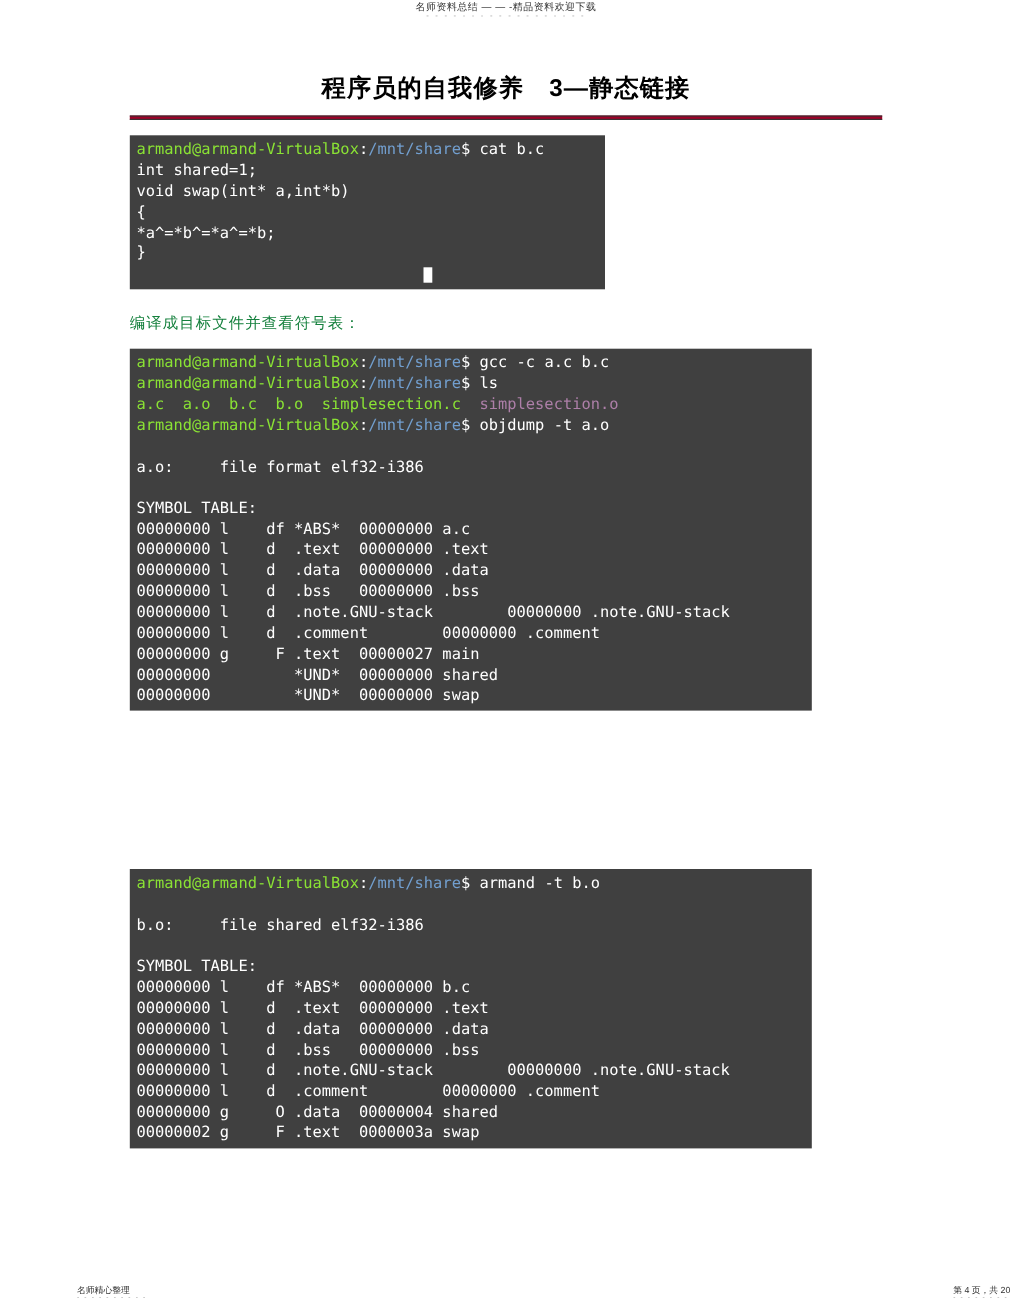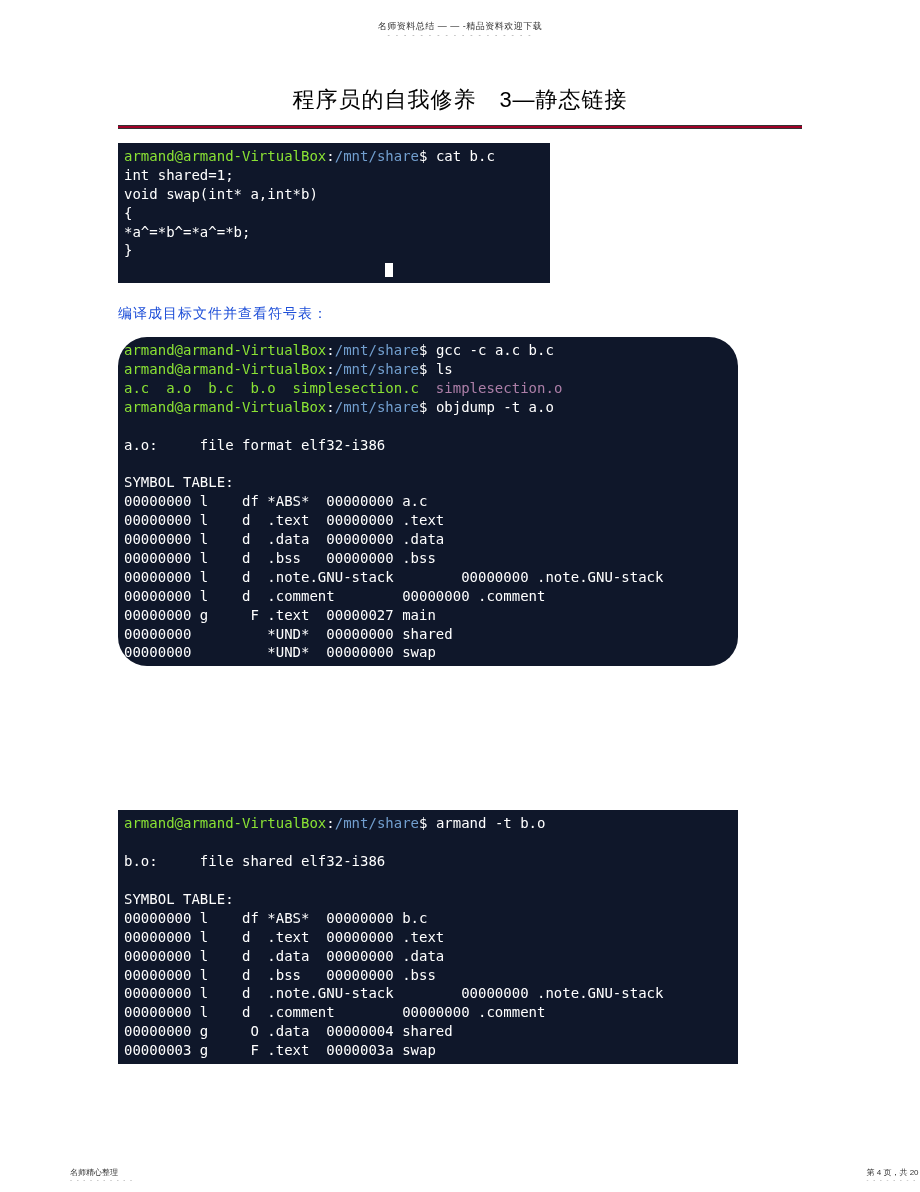--- a/index.html
+++ b/index.html
@@ -8,69 +8,69 @@
     height: 1192px;
     background: #fff;
     font-family: "Microsoft YaHei", "SimSun", sans-serif;
     position: relative;
     padding: 0;
   }
   .header-note {
     text-align: center;
     font-size: 9px;
     color: #333;
-    padding-top: 20px;
+    padding-top: 0;
     letter-spacing: 0.5px;
   }
   .header-dots {
     text-align: center;
     font-size: 7px;
     color: #999;
     letter-spacing: 2px;
     line-height: 4px;
   }
   .page-title {
     text-align: center;
     font-size: 22px;
-    font-weight: normal;
+    font-weight: bold;
     color: #000;
     margin-top: 48px;
     letter-spacing: 1px;
   }
   .title-rule {
     margin: 10px 118px 0 118px;
     height: 4px;
     background: #a00028;
     border-top: 1px solid #333;
     border-bottom: 1px solid #333;
   }
   .content {
     padding: 14px 118px 0 118px;
   }
   .terminal {
-    background: #0f172a;
+    background: #404040;
     color: #fff;
     font-family: "DejaVu Sans Mono", "Consolas", monospace;
     font-size: 14px;
     line-height: 1.35;
     padding: 4px 6px;
     white-space: pre;
     overflow: hidden;
   }
   .terminal.small { width: 432px; }
-  .terminal.full { width: 620px; border-radius: 29px; }
+  .terminal.full { width: 620px; }
   .terminal.full2 { width: 620px; }
   .prompt-user { color: #8ae234; }
   .prompt-path { color: #729fcf; }
   .prompt-sep { color: #fff; }
   .file-green { color: #8ae234; }
   .file-pink { color: #ad7fa8; }
   .body-text {
     font-size: 14px;
-    color: #1d4ed8;
+    color: #15803d;
     margin: 22px 0 14px 0;
     letter-spacing: 1px;
   }
   .gap { height: 144px; }
   .footer {
     position: absolute;
     bottom: 10px;
     left: 0;
     width: 100%;
     padding: 0 30px;
@@ -141,21 +141,21 @@
 <span>b.o:     file shared elf32-i386</span>
 
 <span>SYMBOL TABLE:</span>
 <span>00000000 l    df *ABS*  00000000 b.c</span>
 <span>00000000 l    d  .text  00000000 .text</span>
 <span>00000000 l    d  .data  00000000 .data</span>
 <span>00000000 l    d  .bss   00000000 .bss</span>
 <span>00000000 l    d  .note.GNU-stack        00000000 .note.GNU-stack</span>
 <span>00000000 l    d  .comment        00000000 .comment</span>
 <span>00000000 g     O .data  00000004 shared</span>
-<span>00000003 g     F .text  0000003a swap</span></div>
+<span>00000002 g     F .text  0000003a swap</span></div>
 
 </div>
 
 <div class="footer">
   <div>
     <span>名师精心整理</span>
     <span class="footer-dots">- - - - - - - - - -</span>
   </div>
   <div>
     <span>第 4 页，共 20 页</span>

